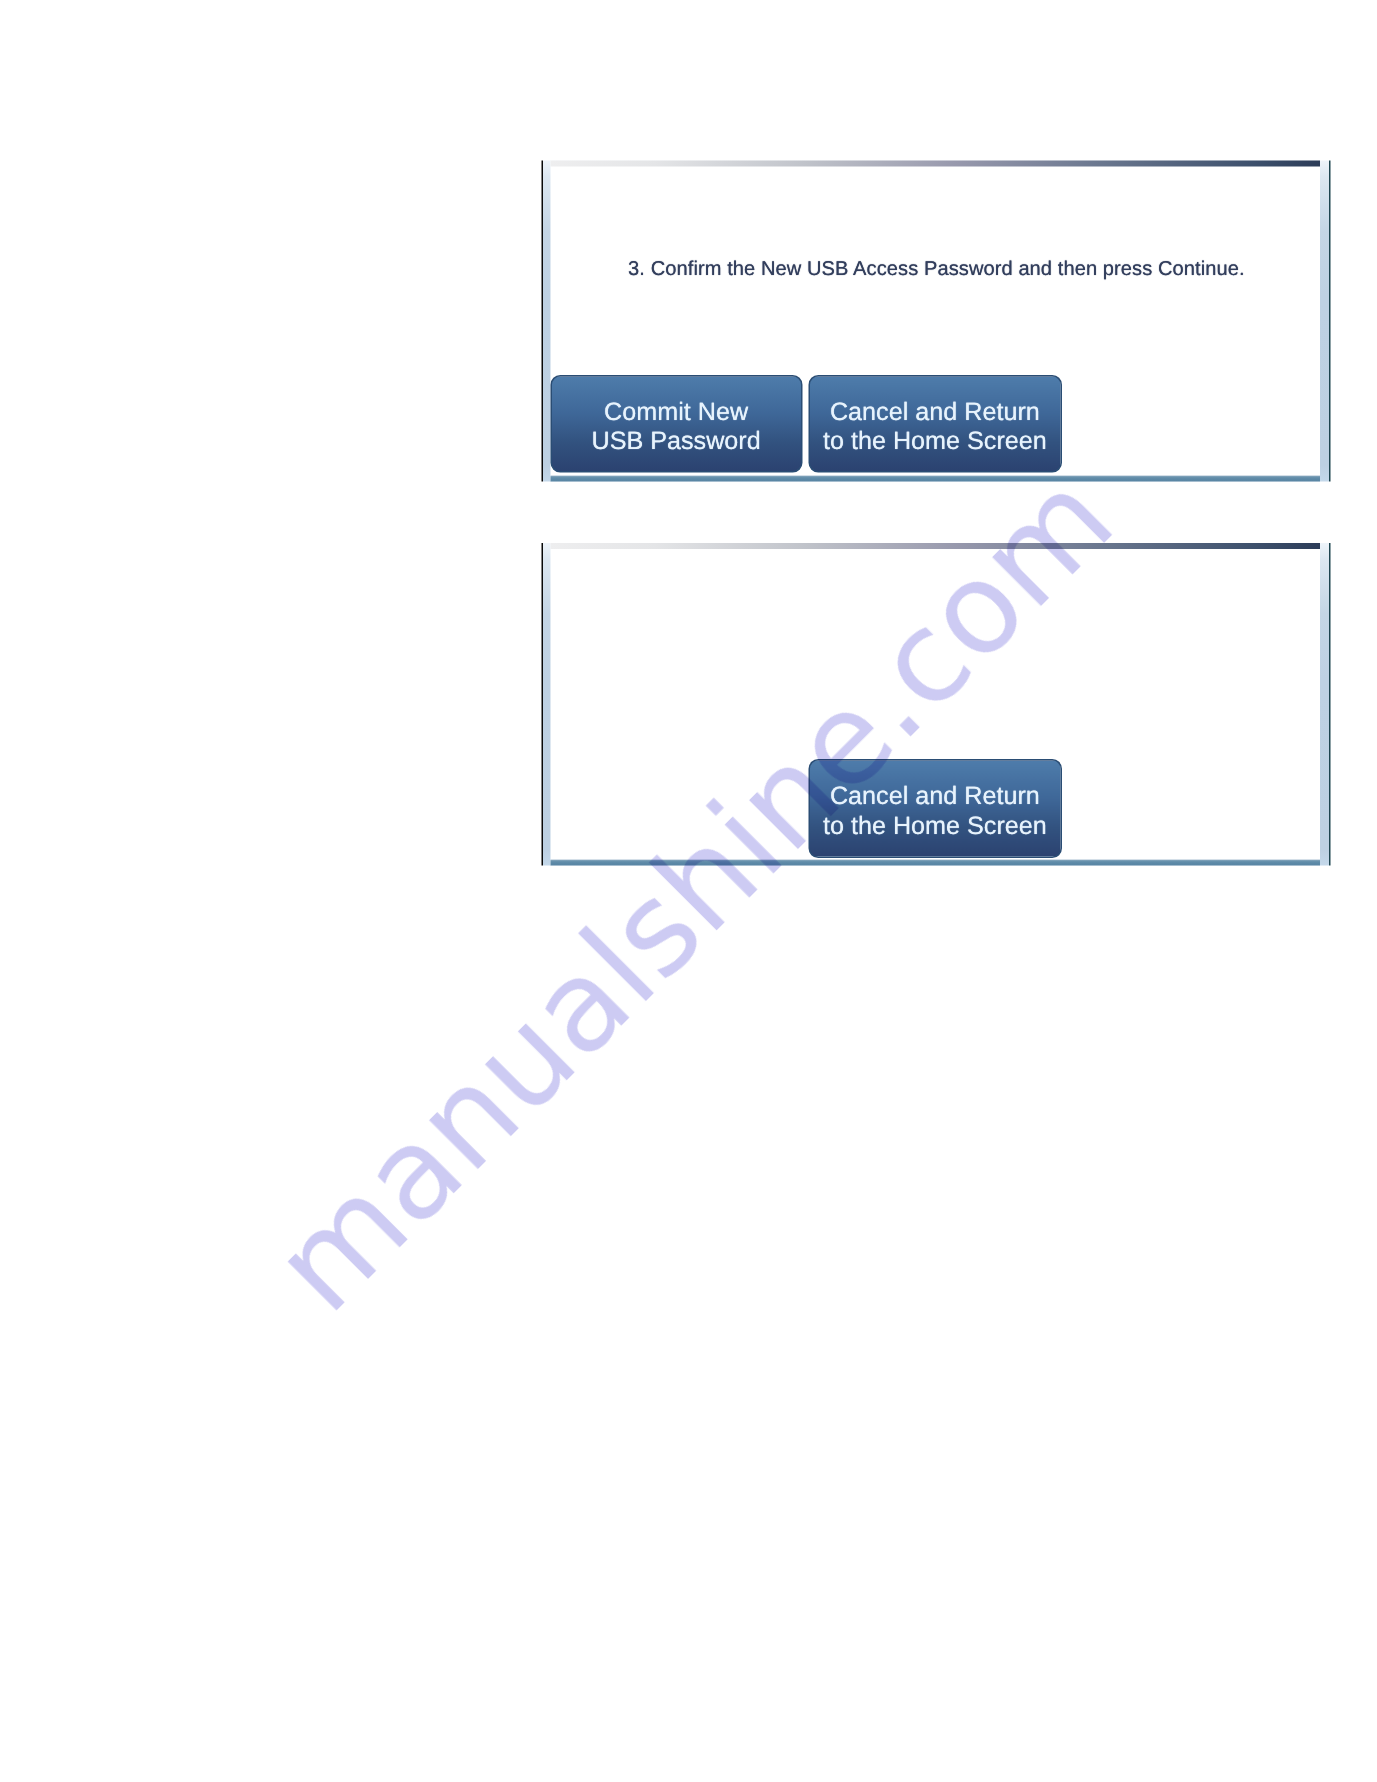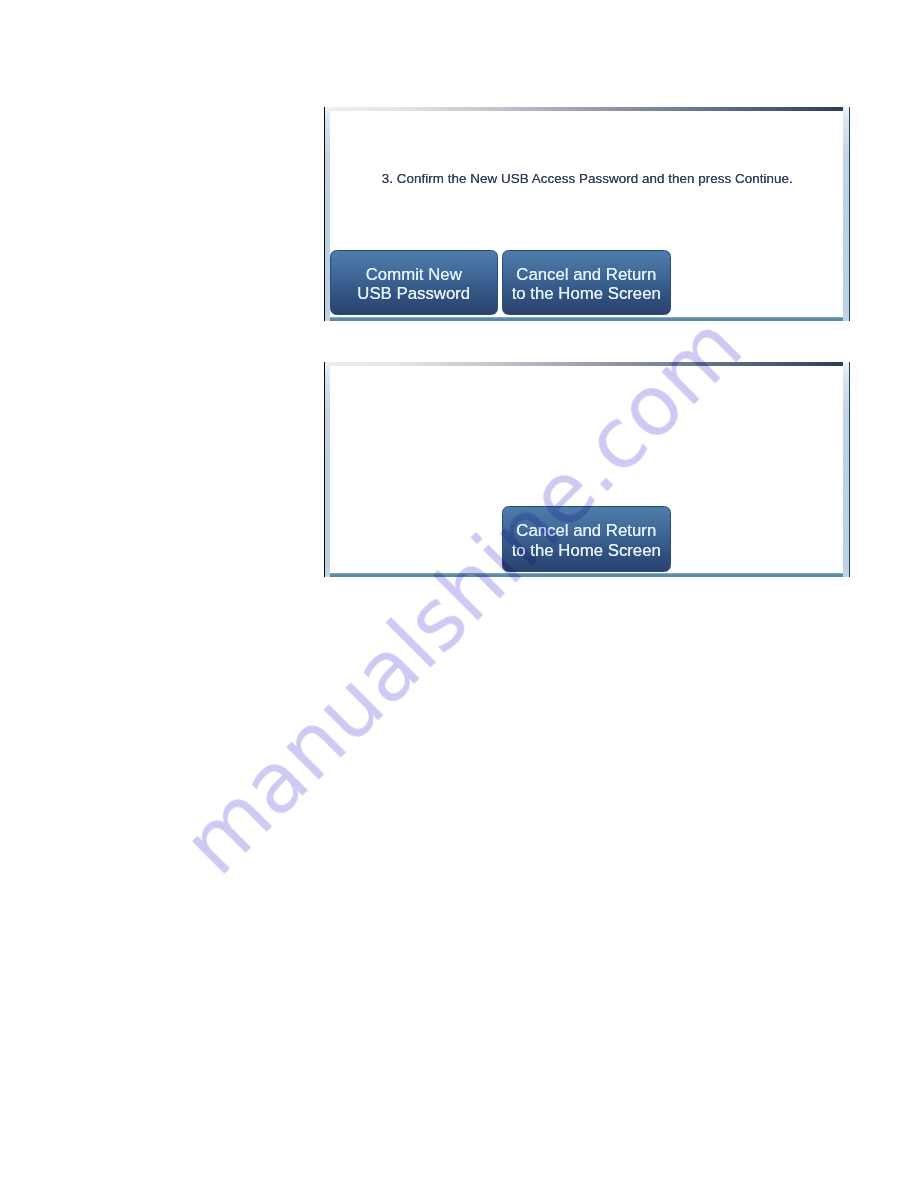--- a/index.html
+++ b/index.html
@@ -33,20 +33,21 @@
 
   
   .panel{
     position:absolute;
     box-sizing:border-box;
     width:525.5px;height:214px;
     border-left:1.5px solid #090909;
     border-right:1.5px solid #1d444f;
     padding:0 4.5px;
     background:linear-gradient(to bottom,#eef4fa 0%,#dce7f1 5%,#c4d5e5 22%,#bed1e3 42%,#bdd0e2 95%,#c4d8ea 100%);
+    margin-left:37px;
   }
   .screen{
     position:relative;
     width:513.5px;height:100%;
     background:#ffffff;
   }
   .titlebar{
     position:absolute;left:0;top:0;width:100%;height:4px;
     background:linear-gradient(to right,#eeeeef 0%,#e4e5e7 13.6%,#c0c3ca 33.1%,#9899ad 52.6%,#69768e 72%,#3d506c 91.5%,#2c3c58 100%);
   }

